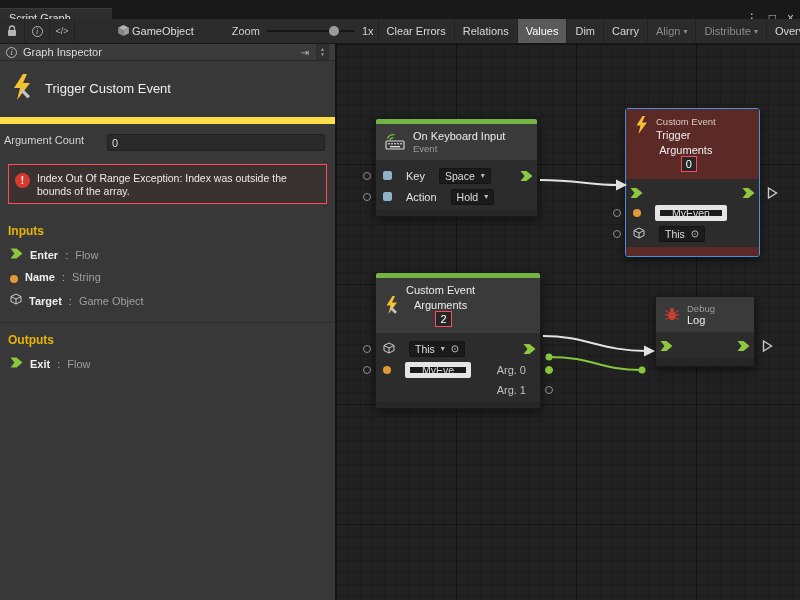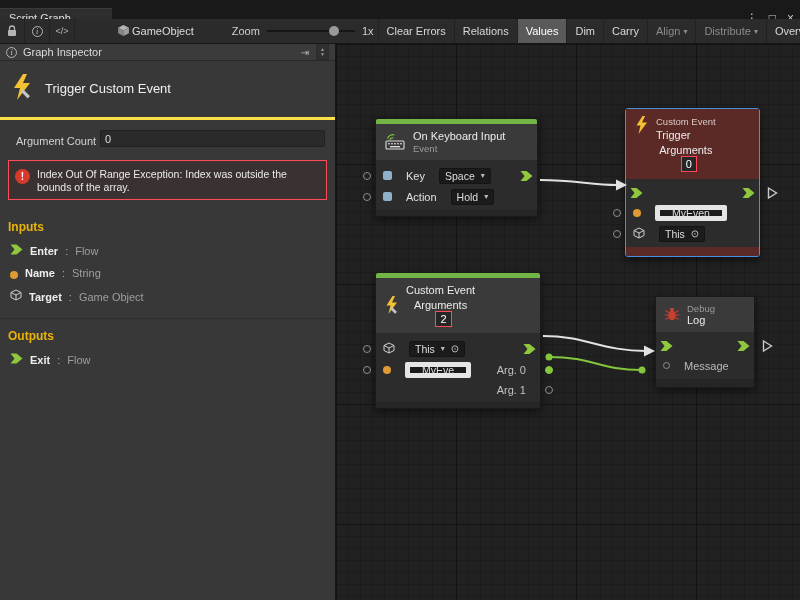--- a/index.html
+++ b/index.html
@@ -37,23 +37,23 @@
   .inspector { position:absolute; left:0; top:44px; width:336px; height:556px; background:#383838;
                border-right:1px solid #161616; }
   .ihead { height:17px; background:#3b3b3b; border-bottom:1px solid #292929; display:flex; align-items:center;
            gap:6px; padding:0 6px; color:#dcdcdc; }
   .ci { display:inline-flex; width:11px; height:11px; border-radius:50%; border:1px solid #b5b5b5; color:#cccccc;
         font-size:8px; align-items:center; justify-content:center; font-style:italic;
         font-family:"Liberation Serif", serif; flex:0 0 auto; }
   .ihead .right { margin-left:auto; display:flex; align-items:center; gap:7px; color:#b5b5b5; font-size:10px; }
   .scrollarrows { display:inline-flex; flex-direction:column; line-height:5px; font-size:5px; color:#9a9a9a;
                   border:1px solid #2c2c2c; background:#303030; padding:2px 3px; }
-  .titleblock { display:flex; align-items:center; gap:11px; padding:13px 10px 15px 10px; border-bottom:3px solid #fde047; }
+  .titleblock { display:flex; align-items:center; gap:11px; padding:13px 10px 15px 10px; border-bottom:7px solid #fde047; }
   .titleblock .t { font-size:13px; color:#f0f0f0; }
-  .argrow { display:flex; align-items:flex-end; padding:10px 10px 4px 16px; }
+  .argrow { display:flex; align-items:flex-start; padding:10px 10px 4px 4px;gap:19px; }
   .argrow .lbl { width:84px; color:#d2d2d2; flex:0 0 auto; }
   .field { background:#2a2a2a; border:1px solid #222; border-radius:2px; color:#ddd; height:17px;
            font-size:11px; padding:0 4px; font-family:inherit; }
   .argrow .field { flex:1; min-width:0; }
   .errbox { margin:9px 8px 10px 8px; border:1px solid #ff4b5c; background:#3a3131; display:flex; gap:7px;
             padding:5px 6px; align-items:flex-start; }
   .erricon { flex:0 0 auto; width:15px; height:15px; border-radius:50%; background:#d8392c; color:#fff;
              font-weight:bold; font-size:10px; display:flex; align-items:center; justify-content:center; margin-top:3px; }
   .errtext { color:#eaeaea; font-size:10.5px; line-height:13px; padding-top:2px; }
   .section { padding:6px 8px 2px 8px; }
@@ -421,24 +421,20 @@
           <span class="flow-in"><svg width="13" height="11" viewBox="0 0 13 11">
                 <path d="M0.5 0.5 H6.5 L12.5 5.5 L6.5 10.5 H0.5 L4.5 5.5 Z" fill="#8fc73e"></path>
               </svg></span>
           <span class="flow-out"><svg width="13" height="11" viewBox="0 0 13 11">
                 <path d="M0.5 0.5 H6.5 L12.5 5.5 L6.5 10.5 H0.5 L4.5 5.5 Z" fill="#8fc73e"></path>
               </svg></span>
           <span class="ptri"><svg width="11" height="13" viewBox="0 0 11 13">
                 <path d="M1.5 1.5 L9.5 6.5 L1.5 11.5 Z" fill="none" stroke="#c8c8c8" stroke-width="1.4"></path>
               </svg></span>
         </div>
-        <div class="prow">
-          <span class="mdot"></span>
-          <span class="msglab">Message</span>
-        </div>
       </div>
       <div class="nfoot" style="height:8px;"></div>
     </div>
 
     <svg class="wires" width="464" height="556" viewBox="0 0 464 556">
       <path d="M204,136 C240,136 254,141 282,141" stroke="#e2e2e2" stroke-width="2" fill="none"></path>
       <path d="M280,135.5 L291,141 L280,146.5 Z" fill="#e2e2e2"></path>
       <path d="M207,292 C250,292 266,307 310,307" stroke="#e2e2e2" stroke-width="2" fill="none"></path>
       <path d="M308,301.5 L319,307 L308,312.5 Z" fill="#e2e2e2"></path>
       <path d="M213,313 C258,313 262,326 306,326" stroke="#84c63c" stroke-width="2" fill="none"></path>

